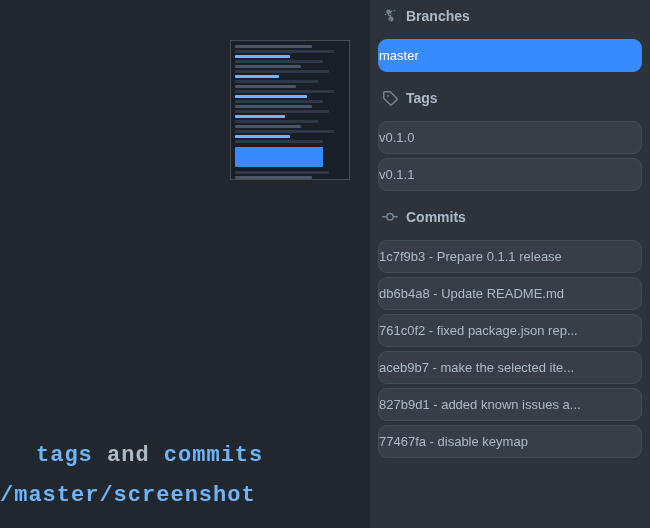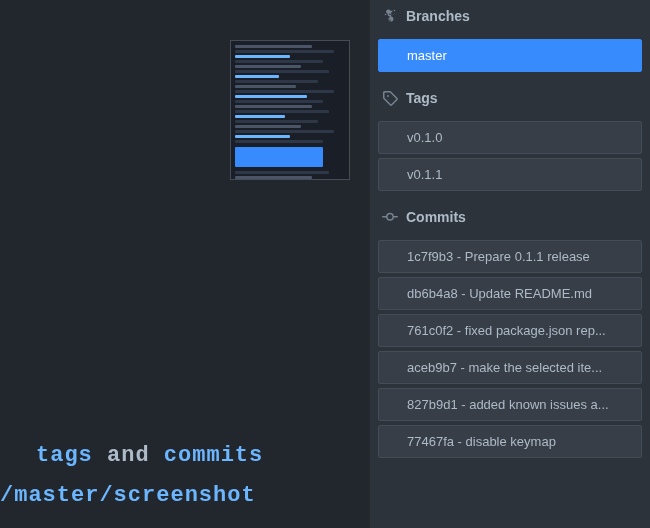--- a/index.html
+++ b/index.html
@@ -89,23 +89,23 @@
     }
 
     .section-header .icon {
       margin-right: 8px;
       color: #768390;
       font-size: 14px;
     }
 
     .item-card {
       margin: 4px 8px;
-      padding: 8px 28px;
+      padding: 8px 0;
       background-color: #373e47;
-      border-radius: 2px;
+      border-radius: 9px;
       color: #adbac7;
       font-family: -apple-system, BlinkMacSystemFont, 'Segoe UI', sans-serif;
       font-size: 13px;
       cursor: pointer;
       border: 1px solid #444c56;
     }
 
     .item-card.active {
       background-color: #388bfd;
       color: #ffffff;

